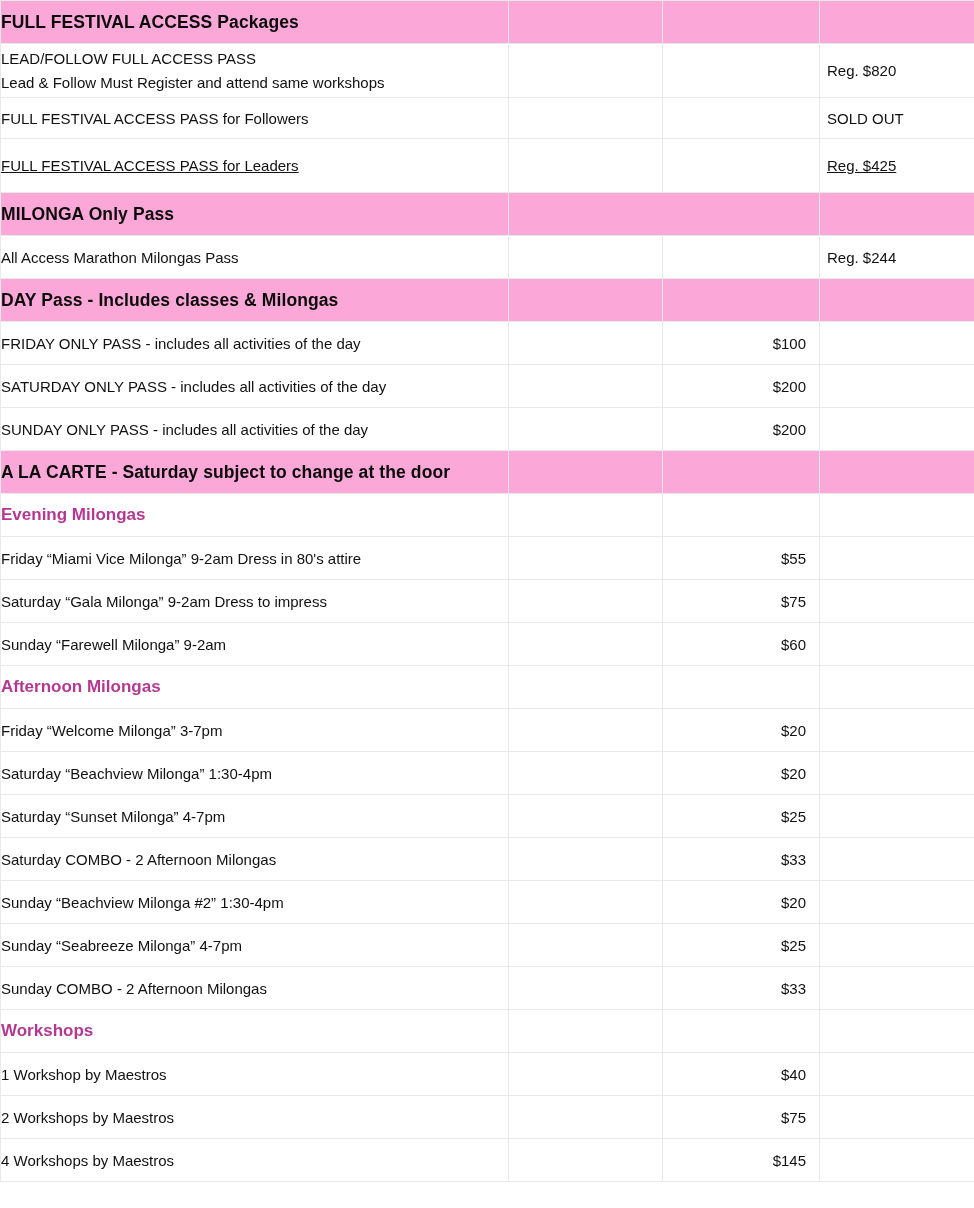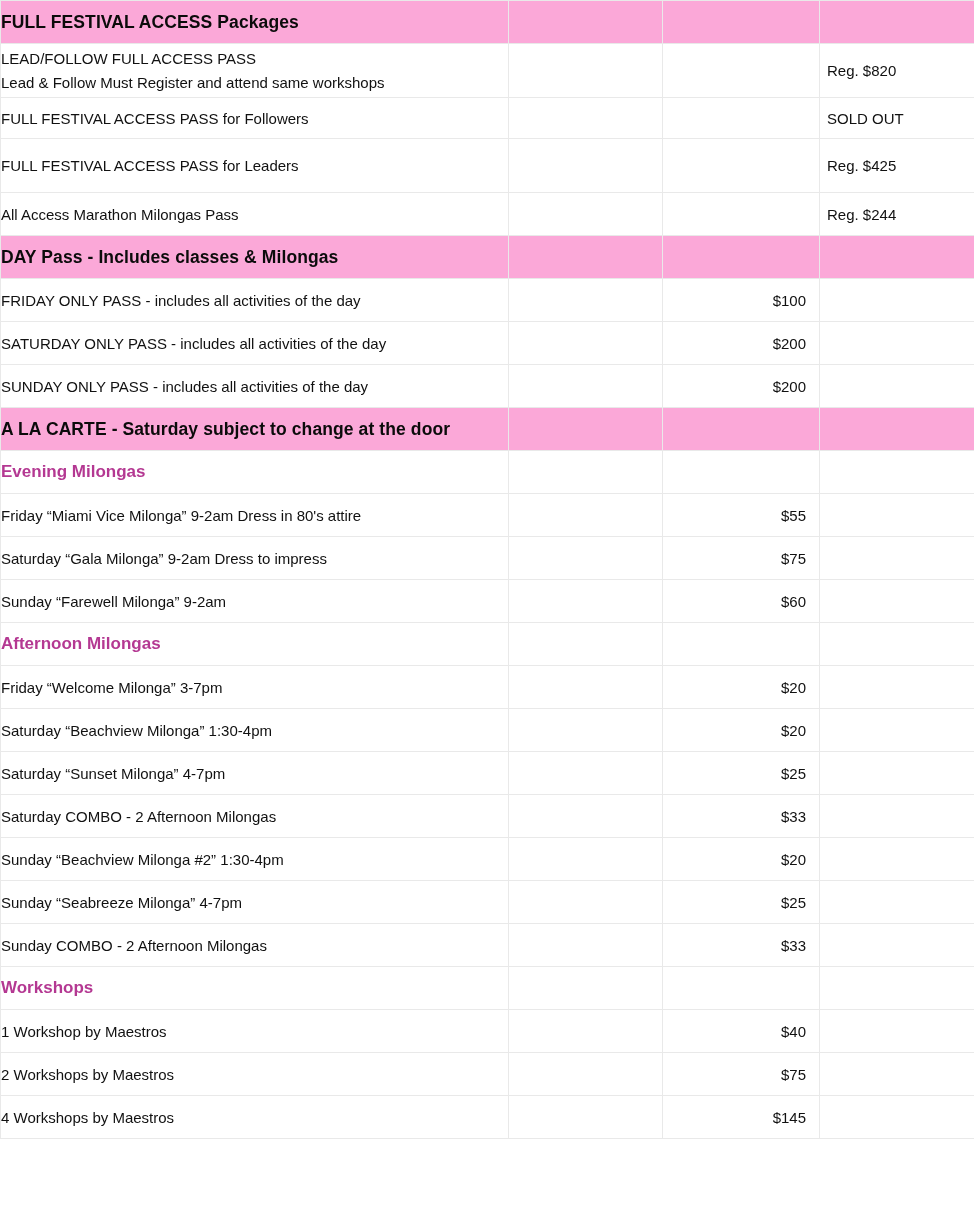--- a/index.html
+++ b/index.html
@@ -31,21 +31,21 @@
     font-weight:bold;
     color:#0b0b0b;
     letter-spacing:.1px;
   }
   tr.subsection td.label-cell{
     font-size:17px;
     font-weight:bold;
     color:var(--subsection-text);
   }
   tbody tr:nth-child(2) td{height:53px;}
-  tbody tr:nth-child(4) td{height:53px;}
+  tbody tr:nth-child(4) td{height:53px;text-decoration:underline;}
   tbody tr:nth-child(3) td{height:40px;margin-left:12px;}
   .two-line{font-size:14px;line-height:1.55;}
   .two-line .line1,.two-line .line2{white-space:nowrap;}
 </style>
 </head>
 <body>
 
 <div class="page">
   <table>
     <colgroup>
@@ -75,20 +75,25 @@
           <td class="spacer-cell"></td>
           <td class="price-cell"></td>
           <td class="note-cell">SOLD OUT</td>
         </tr>
         <tr class="item">
           <td class="label-cell">FULL FESTIVAL ACCESS PASS for Leaders</td>
           <td class="spacer-cell"></td>
           <td class="price-cell"></td>
           <td class="note-cell">Reg. $425</td>
         </tr>
+        <tr class="section">
+          <td class="label-cell">MILONGA Only Pass</td>
+          <td class="spacer-cell" colspan="2"></td>
+          <td class="spacer-cell"></td>
+        </tr>
         <tr class="item">
           <td class="label-cell">All Access Marathon Milongas Pass</td>
           <td class="spacer-cell"></td>
           <td class="price-cell"></td>
           <td class="note-cell">Reg. $244</td>
         </tr>
         <tr class="section">
           <td class="label-cell">DAY Pass - Includes classes &amp; Milongas</td>
           <td class="spacer-cell"></td>
           <td class="spacer-cell"></td>

